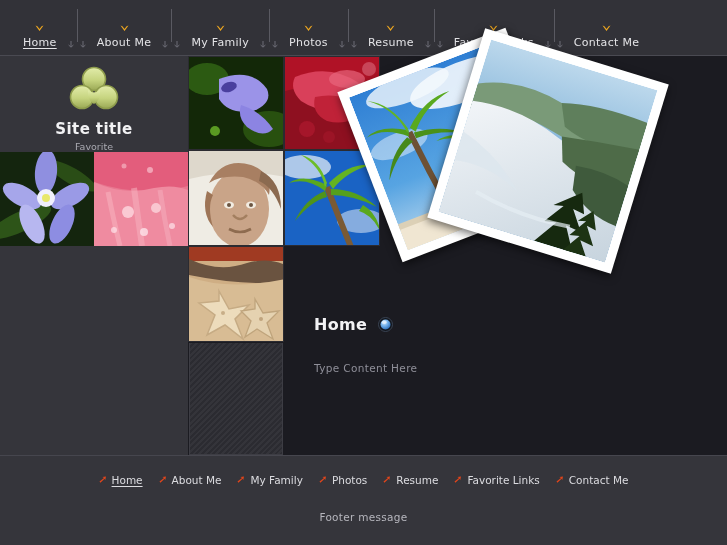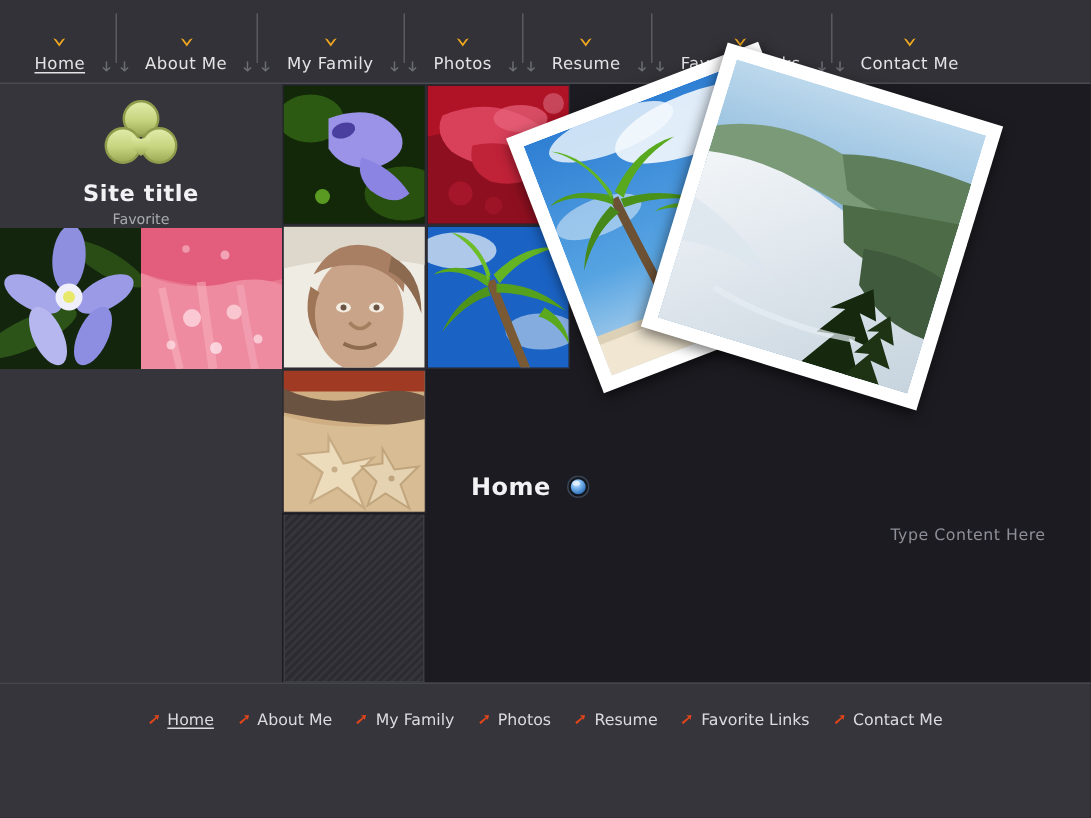--- a/index.html
+++ b/index.html
@@ -129,22 +129,22 @@
   #content{
     position:absolute; left:284px; top:231px; width:443px; height:168px;
     padding:28px 30px 0 30px;
   }
   #content-head{ display:flex; align-items:center; gap:11px; }
   #content-title{
     font-size:16px; font-weight:bold; color:#f2f2f4; letter-spacing:.3px;
   }
   #bullet{ width:15px; height:15px; display:block; }
   #content-text{
-    margin-top:17px;
-    font-size:10.5px; color:#8f8f99; letter-spacing:.35px;text-align:right;
+    margin-top:28px;
+    font-size:10.5px; color:#8f8f99; letter-spacing:.35px;
   }
 
   
   #footer{
     position:absolute; left:0; top:455px; width:727px; height:90px;
     background:#35353b;
     border-top:1px solid #46464e;
   }
   #footnav{
     position:absolute; left:0; top:0; width:727px; height:48px;
@@ -516,13 +516,14 @@
           </svg></span>
         <span class="fn-label">Favorite Links</span>
       </div>
       <div class="fn-item">
         <span class="fn-ar"><svg width="8" height="8" viewBox="0 0 8 8">
             <path d="M0.5 5.5 L5 2 L3.4 1 L7 0.6 L6.2 4.2 L5.6 2.8 L1.4 6.8 Z" fill="#e0451b"></path>
           </svg></span>
         <span class="fn-label">Contact Me</span>
       </div>
     </div>
+  <div id="footer-msg">Footer message</div>
 </div>
 
 </body></html>

